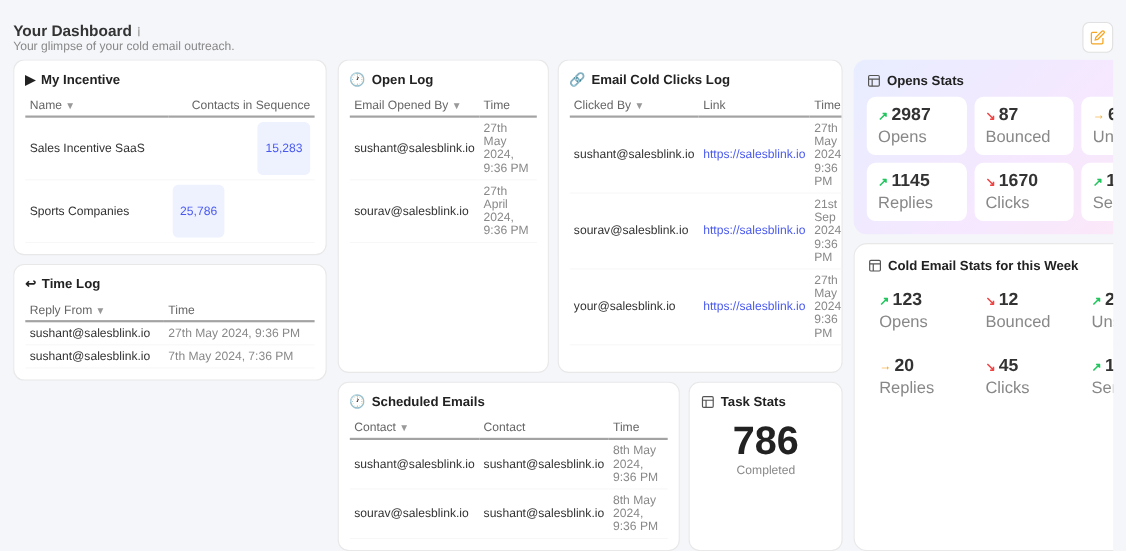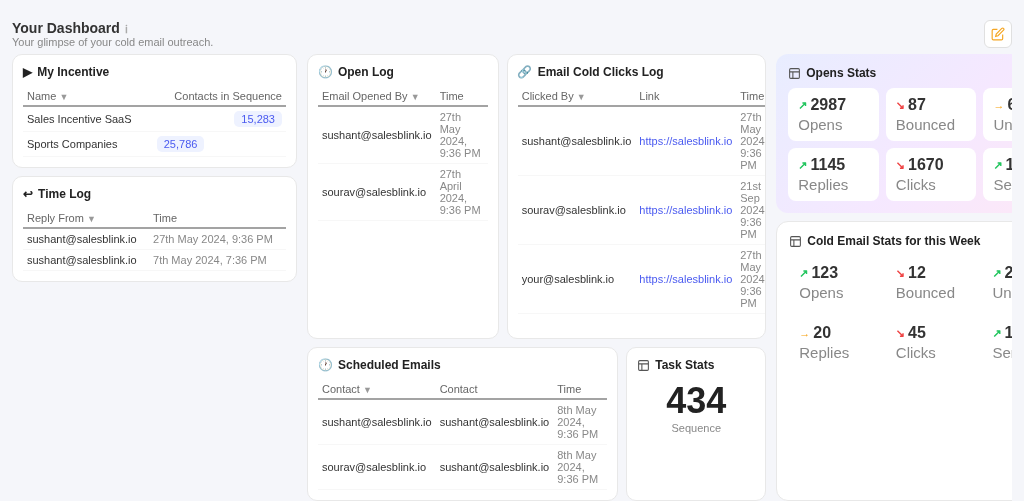--- a/index.html
+++ b/index.html
@@ -101,21 +101,21 @@
       font-size: 11px;
       color: #333;
       padding: 4px 4px;
       border-bottom: 1px solid #f7f7f7;
     }
     .sort-arrow { font-size: 9px; color: #999; }
     .badge {
       background: #eef2ff;
       color: #4a5af0;
       border-radius: 5px;
-      padding: 2px 7px;
+      padding: 18px 7px;
       font-size: 11px;
       font-weight: 500;
       display: inline-block;
     }
     
     .stats-gradient-card {
       background: linear-gradient(135deg, #e8edff 0%, #f5e8ff 50%, #ffe8f5 100%);
       border-radius: 12px;
       padding: 12px;
       flex: 0 0 auto;
@@ -370,22 +370,22 @@
         </div>
 
         <div class="task-stats-card task-card-wrap">
           <div class="section-title">
             <svg width="13" height="13" viewBox="0 0 24 24" fill="none" stroke="#555" stroke-width="2">
                 <rect x="3" y="3" width="18" height="18" rx="2"></rect>
                 <path d="M3 9h18M9 21V9"></path>
               </svg>
             <span>Task Stats</span>
           </div>
-          <div class="task-number">434</div>
-          <div class="task-label">Sequence</div>
+          <div class="task-number">786</div>
+          <div class="task-label">Completed</div>
         </div>
       </div>
     </div>
 
     <div class="right-col">
 
       <div class="stats-gradient-card">
         <div class="section-title">
           <svg width="13" height="13" viewBox="0 0 24 24" fill="none" stroke="#555" stroke-width="2">
               <rect x="3" y="3" width="18" height="18" rx="2"></rect>

